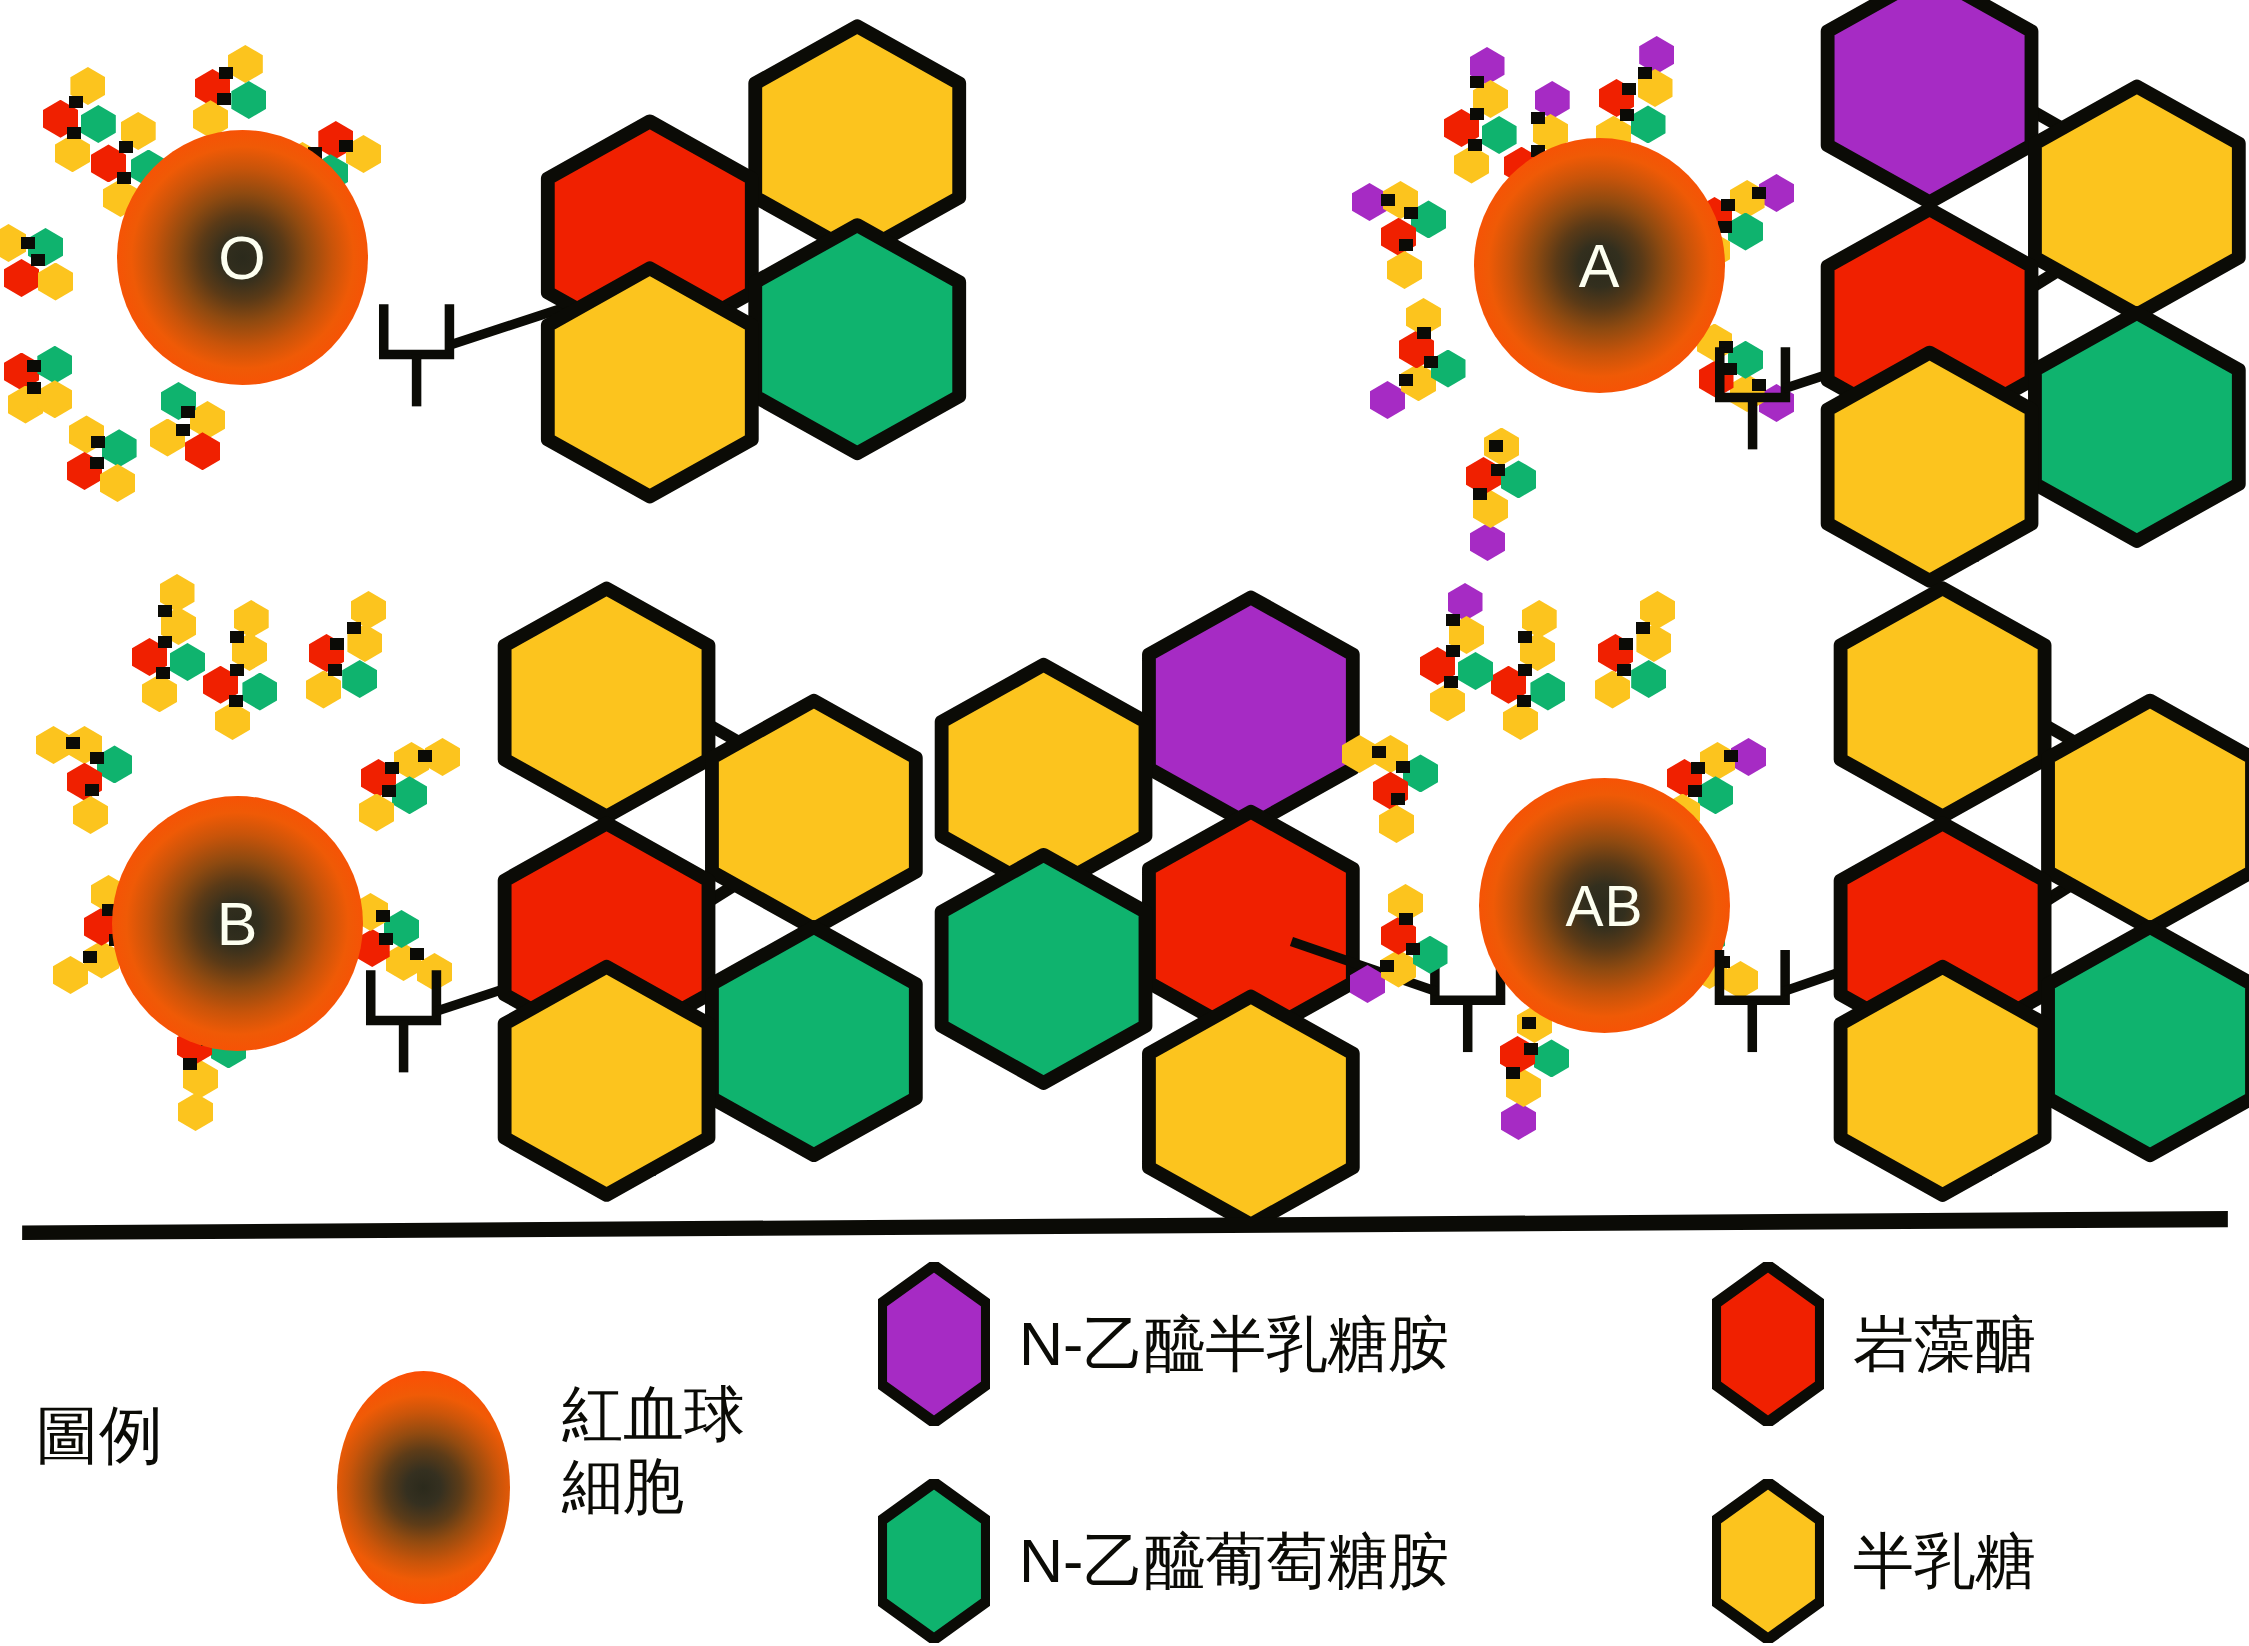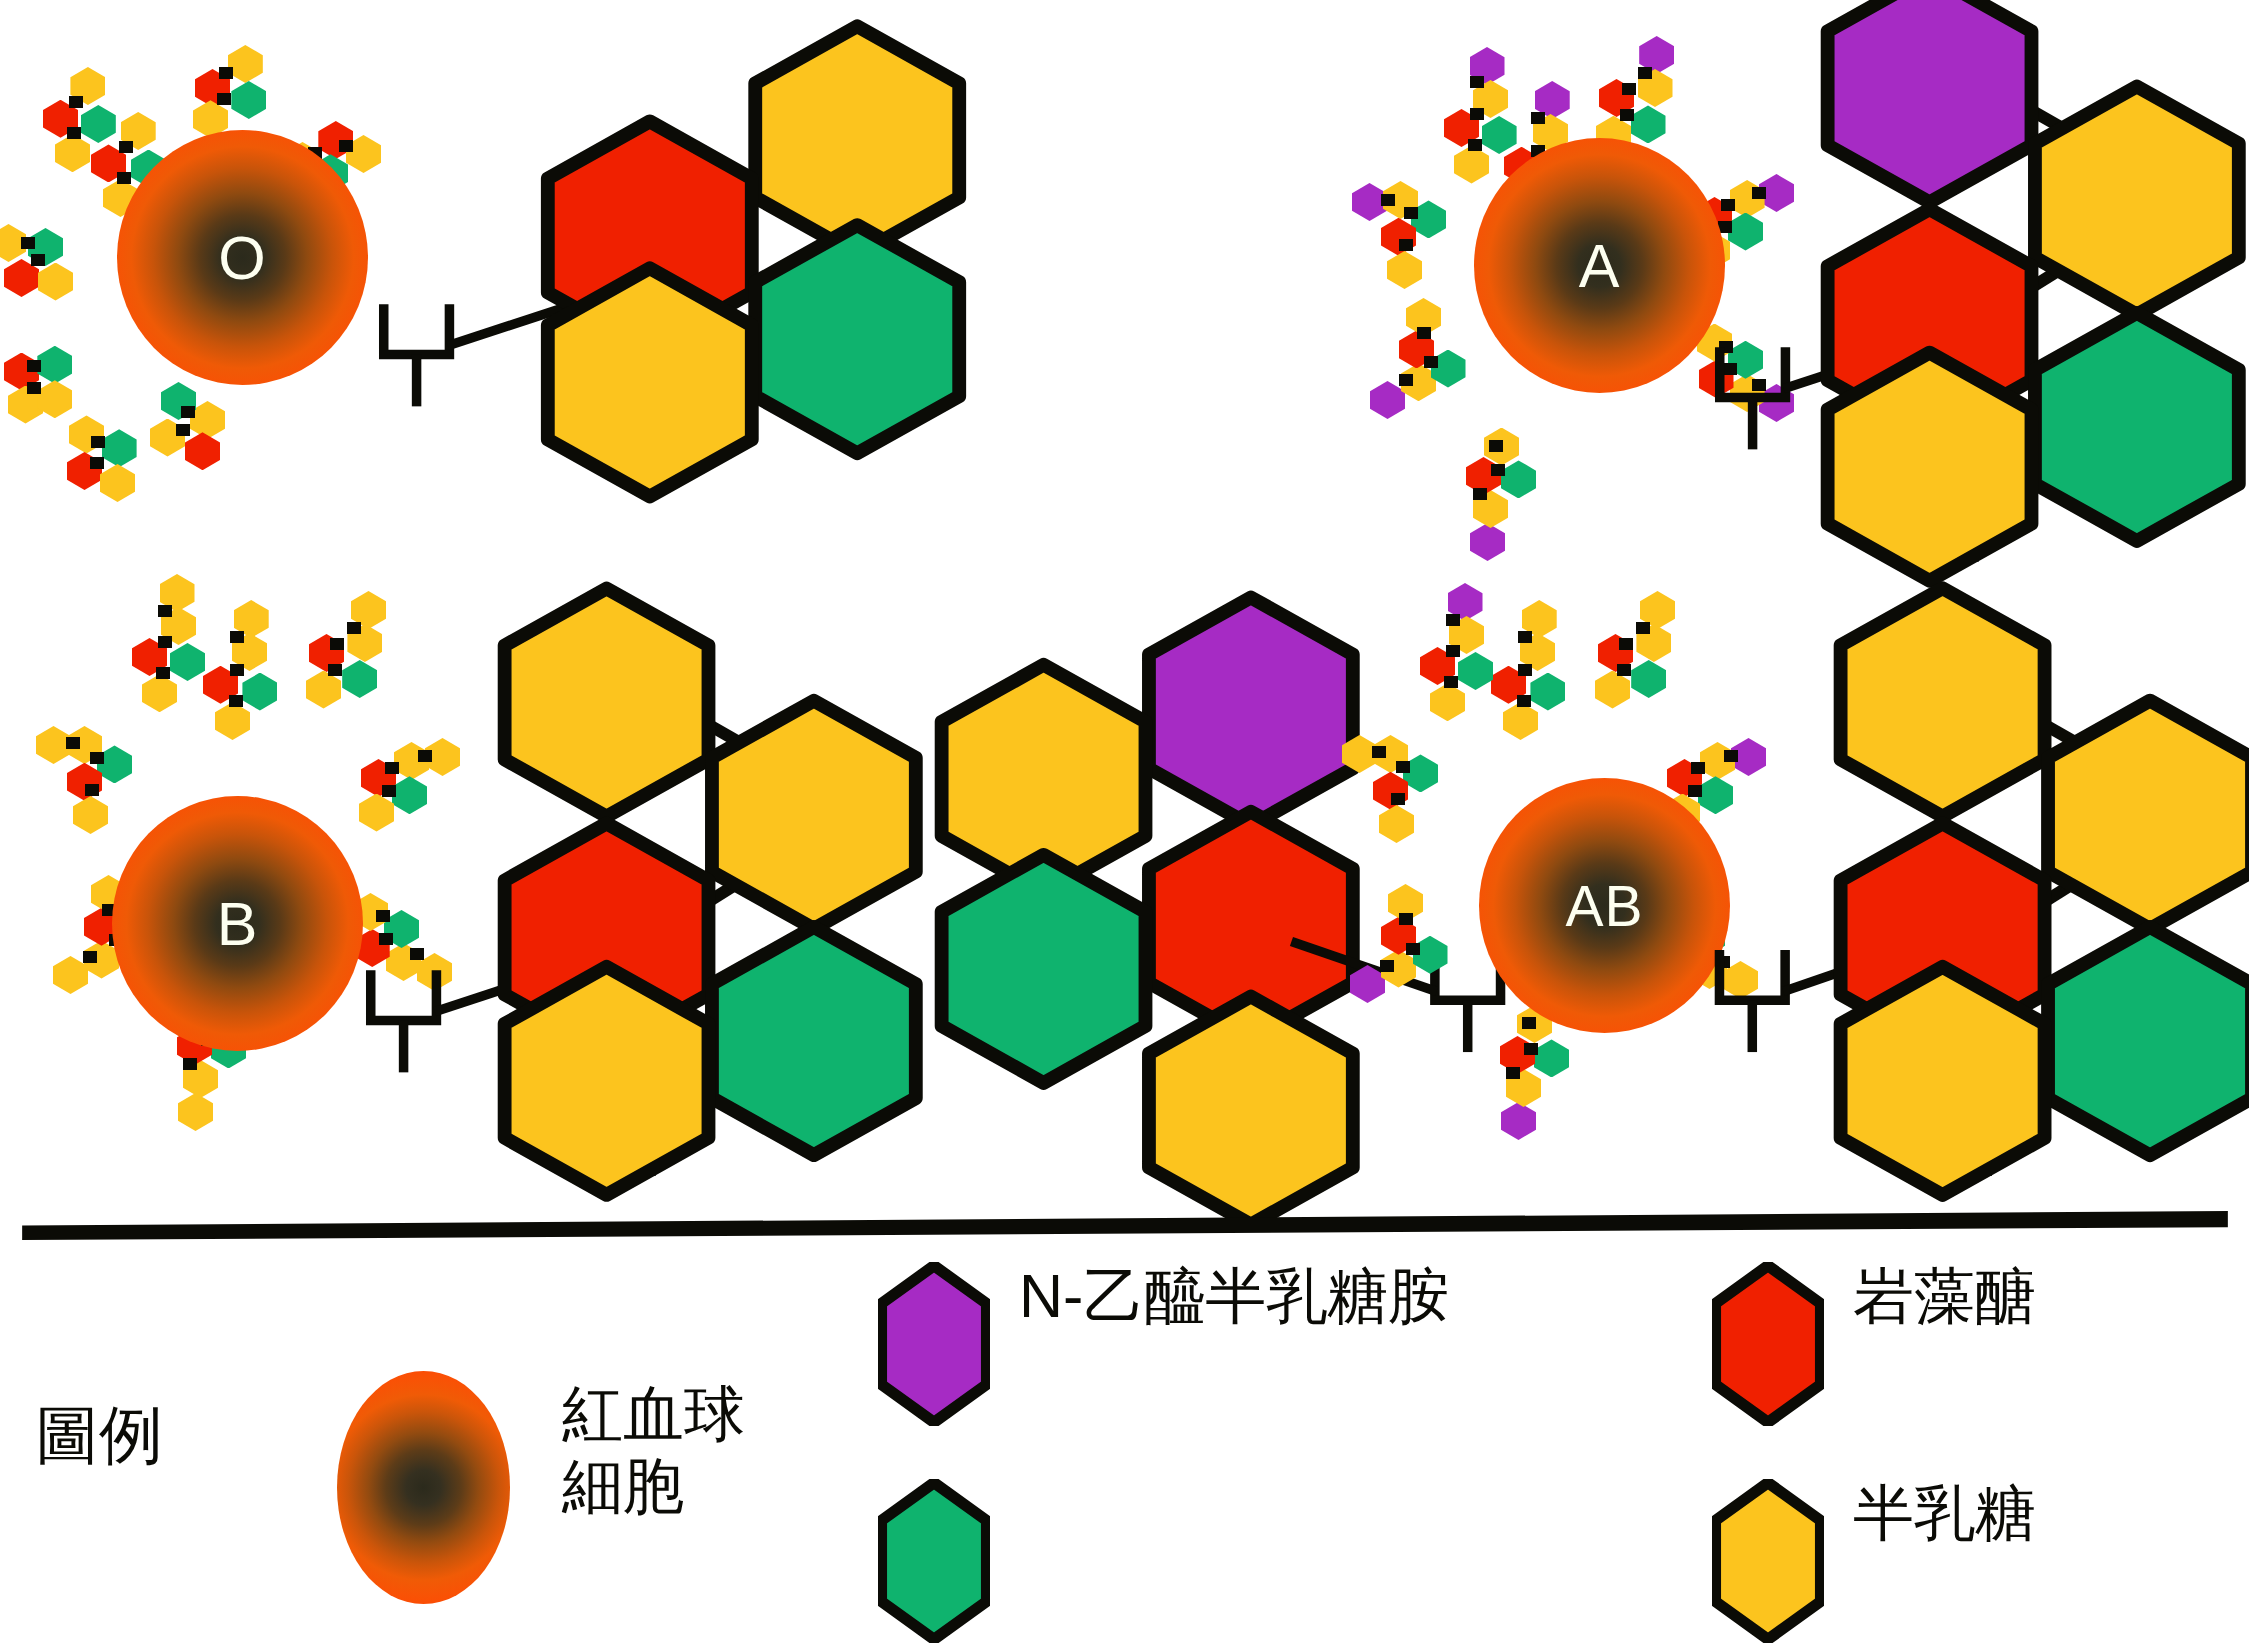--- a/index.html
+++ b/index.html
@@ -28,21 +28,21 @@
       clip-path:polygon(50% 0%,100% 27%,100% 73%,50% 100%,0% 73%,0% 27%);}
   .link{position:absolute;width:14px;height:12px;background:#0b0b06;}
 
   
   .bracket{position:absolute;}
   .bracket svg{display:block;overflow:visible;}
 
   
   .divider{position:absolute;left:7px;top:1211px;width:2236px;height:29px;}
   .legend-title{position:absolute;left:35px;top:1392px;font-size:64px;color:#0b0b06;}
-  .legend-item{position:absolute;display:flex;}
+  .legend-item{position:absolute;display:flex;align-items:center;}
   .legend-hex{width:112px;height:164px;flex:0 0 auto;}
   .legend-text{font-size:61px;color:#0b0b06;white-space:nowrap;margin-left:29px;line-height:1.12;}
   .legend-cell{position:absolute;left:337px;top:1371px;width:173px;height:233px;
       border-radius:50%;
       background:radial-gradient(circle at 50% 50%,
          #2b2a1c 0%, #353020 12%, #5d3c18 26%, #934b10 38%,
          #ca550a 52%, #f05b06 64%, #fa5005 78%, #fc3d02 90%, #fb3300 100%);}
   .legend-cell-text{position:absolute;left:562px;top:1379px;font-size:61px;color:#0b0b06;line-height:1.18;}
 </style>
 </head>
@@ -857,20 +857,21 @@
       <svg class="legend-hex" viewBox="0 0 130 190">
         <polygon points="65,4 126,48 126,142 65,186 4,142 4,48" fill="#a62bc4" stroke="#0b0b06" stroke-width="13" stroke-linejoin="round"></polygon>
       </svg>
       <div class="legend-text">N-乙醯半乳糖胺</div>
     </div>
 
     <div class="legend-item" style="left:878px;top:1479px">
       <svg class="legend-hex" viewBox="0 0 130 190">
         <polygon points="65,4 126,48 126,142 65,186 4,142 4,48" fill="#0fb36e" stroke="#0b0b06" stroke-width="13" stroke-linejoin="round"></polygon>
       </svg>
+      <div class="legend-text">N-乙醯葡萄糖胺</div>
     </div>
 
     <div class="legend-item" style="left:1712px;top:1262px">
       <svg class="legend-hex" viewBox="0 0 130 190">
         <polygon points="65,4 126,48 126,142 65,186 4,142 4,48" fill="#f02000" stroke="#0b0b06" stroke-width="13" stroke-linejoin="round"></polygon>
       </svg>
       <div class="legend-text">岩藻醣</div>
     </div>
 
     <div class="legend-item" style="left:1712px;top:1479px">

